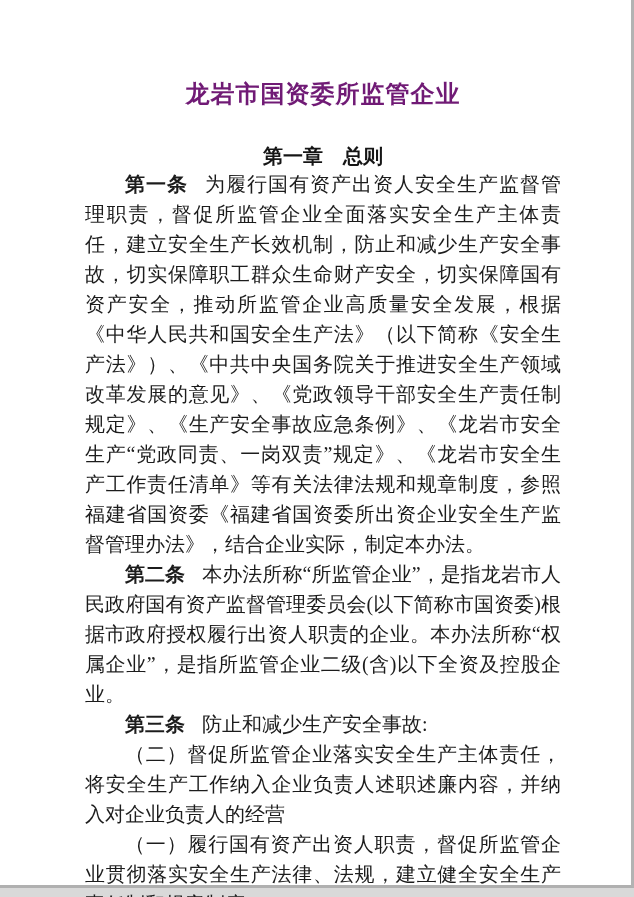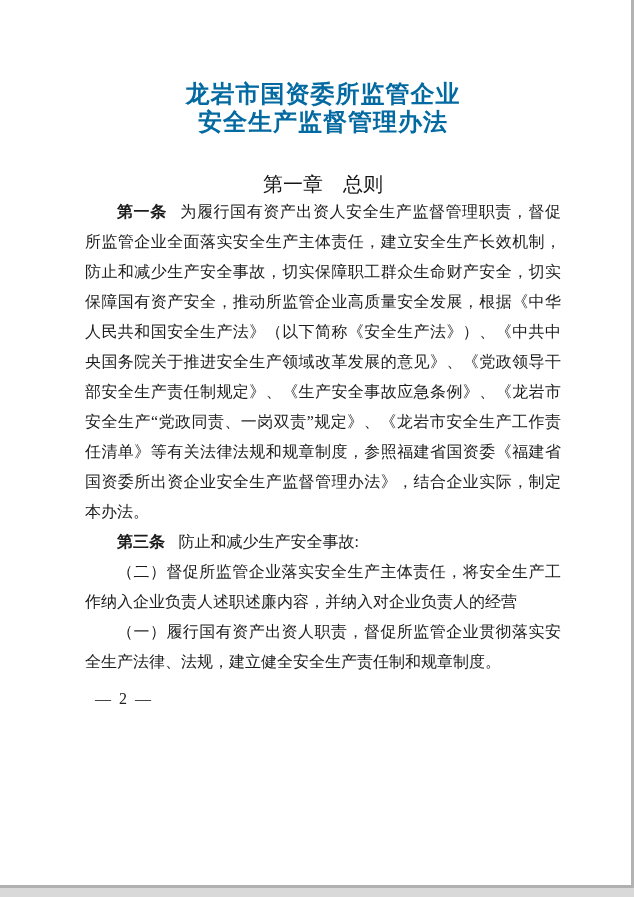--- a/index.html
+++ b/index.html
@@ -25,37 +25,37 @@
     padding: 80px 70px 0 85px;
     box-sizing: border-box;
   }
   .title {
     margin: 0;
     text-align: center;
     font-size: 24px;
     font-weight: bold;
     line-height: 28px;
     letter-spacing: 1px;
-    color: #0369a1;
+    color: #701a75;
   }
   .chapter {
     margin-top: 36px;
     text-align: center;
     font-size: 20px;
-    font-weight: normal;
+    font-weight: bold;
     line-height: 24px;
     color: #151515;
     font-family: "Liberation Sans", "DejaVu Sans", sans-serif;
   }
   .bodytext {
     margin-top: 1px;
   }
   .para {
     margin: 0;
-    font-size: 16px;
+    font-size: 20px;
     line-height: 30px;
     text-align: justify;
     text-indent: 2em;
     word-break: break-all;
   }
   .para-label {
     font-weight: bold;
     margin-right: 0.85em;
   }
   .pageno {
@@ -68,29 +68,29 @@
   }
 </style>
 </head>
 <body>
 
 <div class="page">
   <div class="doc">
 
     <h1 class="title">
       <div>龙岩市国资委所监管企业</div>
-      <div>安全生产监督管理办法</div>
     </h1>
 
     <div class="chapter">第一章　总则</div>
 
     <div class="bodytext">
 
       <p class="para"><span class="para-label">第一条</span><span>为履行国有资产出资人安全生产监督管理职责，督促所监管企业全面落实安全生产主体责任，建立安全生产长效机制，防止和减少生产安全事故，切实保障职工群众生命财产安全，切实保障国有资产安全，推动所监管企业高质量安全发展，根据《中华人民共和国安全生产法》（以下简称《安全生产法》）、《中共中央国务院关于推进安全生产领域改革发展的意见》、《党政领导干部安全生产责任制规定》、《生产安全事故应急条例》、《龙岩市安全生产“党政同责、一岗双责”规定》、《龙岩市安全生产工作责任清单》等有关法律法规和规章制度，参照福建省国资委《福建省国资委所出资企业安全生产监督管理办法》，结合企业实际，制定本办法。</span></p>
 
+      <p class="para"><span class="para-label">第二条</span><span>本办法所称“所监管企业”，是指龙岩市人民政府国有资产监督管理委员会(以下简称市国资委)根据市政府授权履行出资人职责的企业。本办法所称“权属企业”，是指所监管企业二级(含)以下全资及控股企业。</span></p>
 
       <p class="para"><span class="para-label">第三条</span><span>防止和减少生产安全事故:</span></p>
 
       <p class="para"><span>（二）督促所监管企业落实安全生产主体责任，将安全生产工作纳入企业负责人述职述廉内容，并纳入对企业负责人的经营</span></p>
 
       <p class="para"><span>（一）履行国有资产出资人职责，督促所监管企业贯彻落实安全生产法律、法规，建立健全安全生产责任制和规章制度。</span></p>
 
     </div>
 
     <div class="pageno">— 2 —</div>

